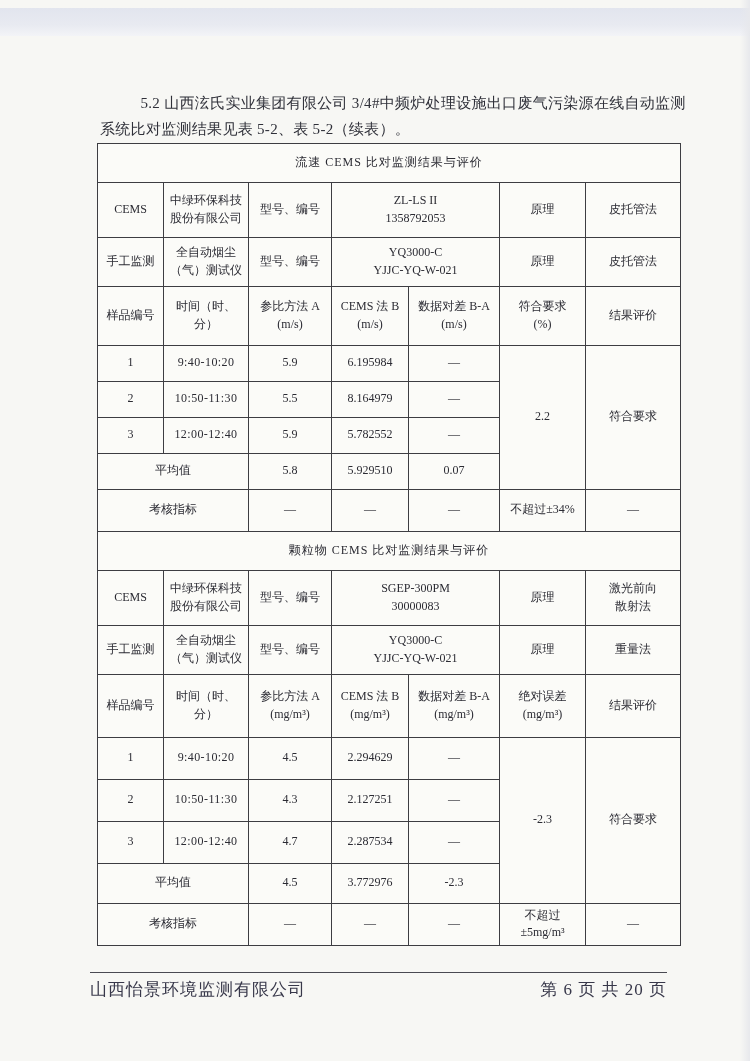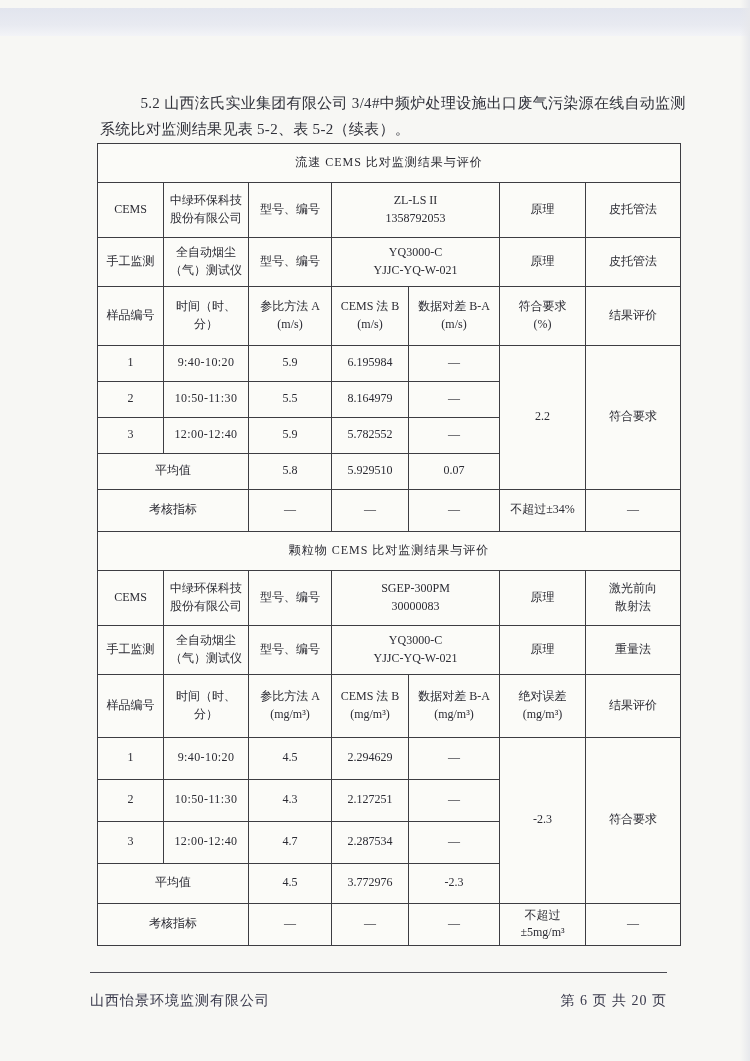--- a/index.html
+++ b/index.html
@@ -46,22 +46,22 @@
   tr.data-a td{height:31px;}
   tr.data-b td{height:37px;}
   tr.avg-a td{height:31px;}
   tr.avg-b td{height:35px;}
   tr.assess td{height:37px;text-align:center;}
   td.time{letter-spacing:0.4px;}
   .footer{
     position:absolute;left:90px;top:972px;width:577px;
     border-top:1.5px solid #4a4a52;
     display:flex;justify-content:space-between;
-    padding-top:19px;
-    font-size:14px;color:#38384a;letter-spacing:1px;
+    padding-top:5px;
+    font-size:17px;color:#38384a;letter-spacing:1px;
   }
 </style>
 </head>
 <body>
 
 <div class="scan-top-band"></div>
 <div class="scan-right-shade"></div>
 
 <div class="content">
 

